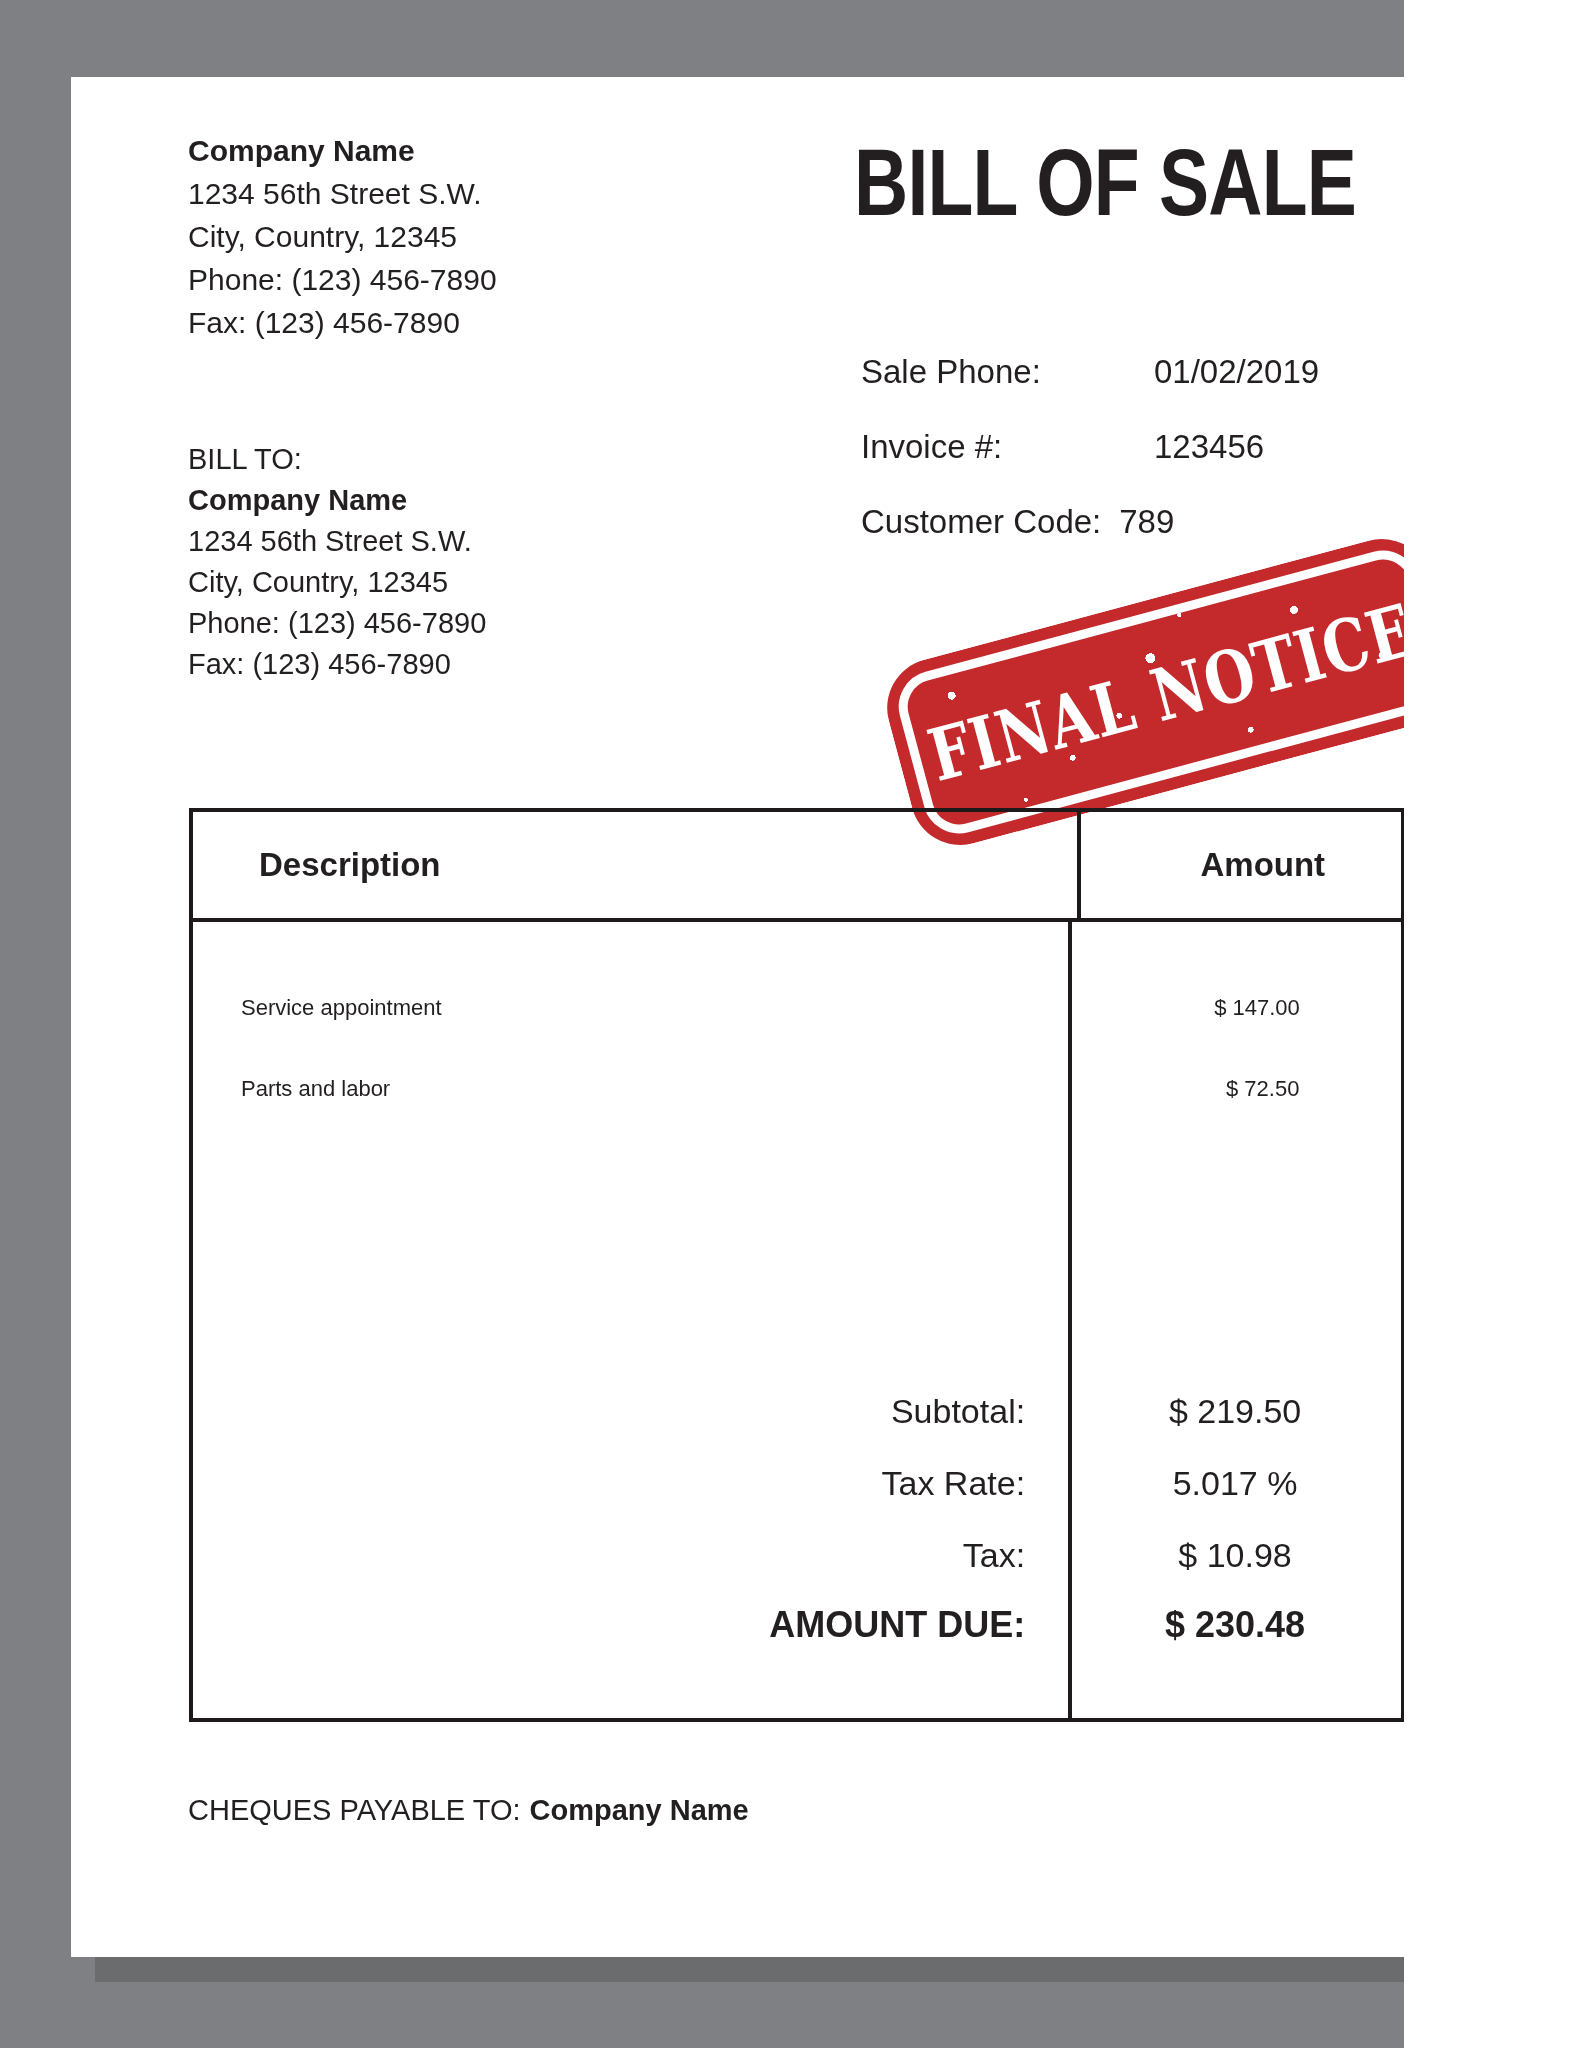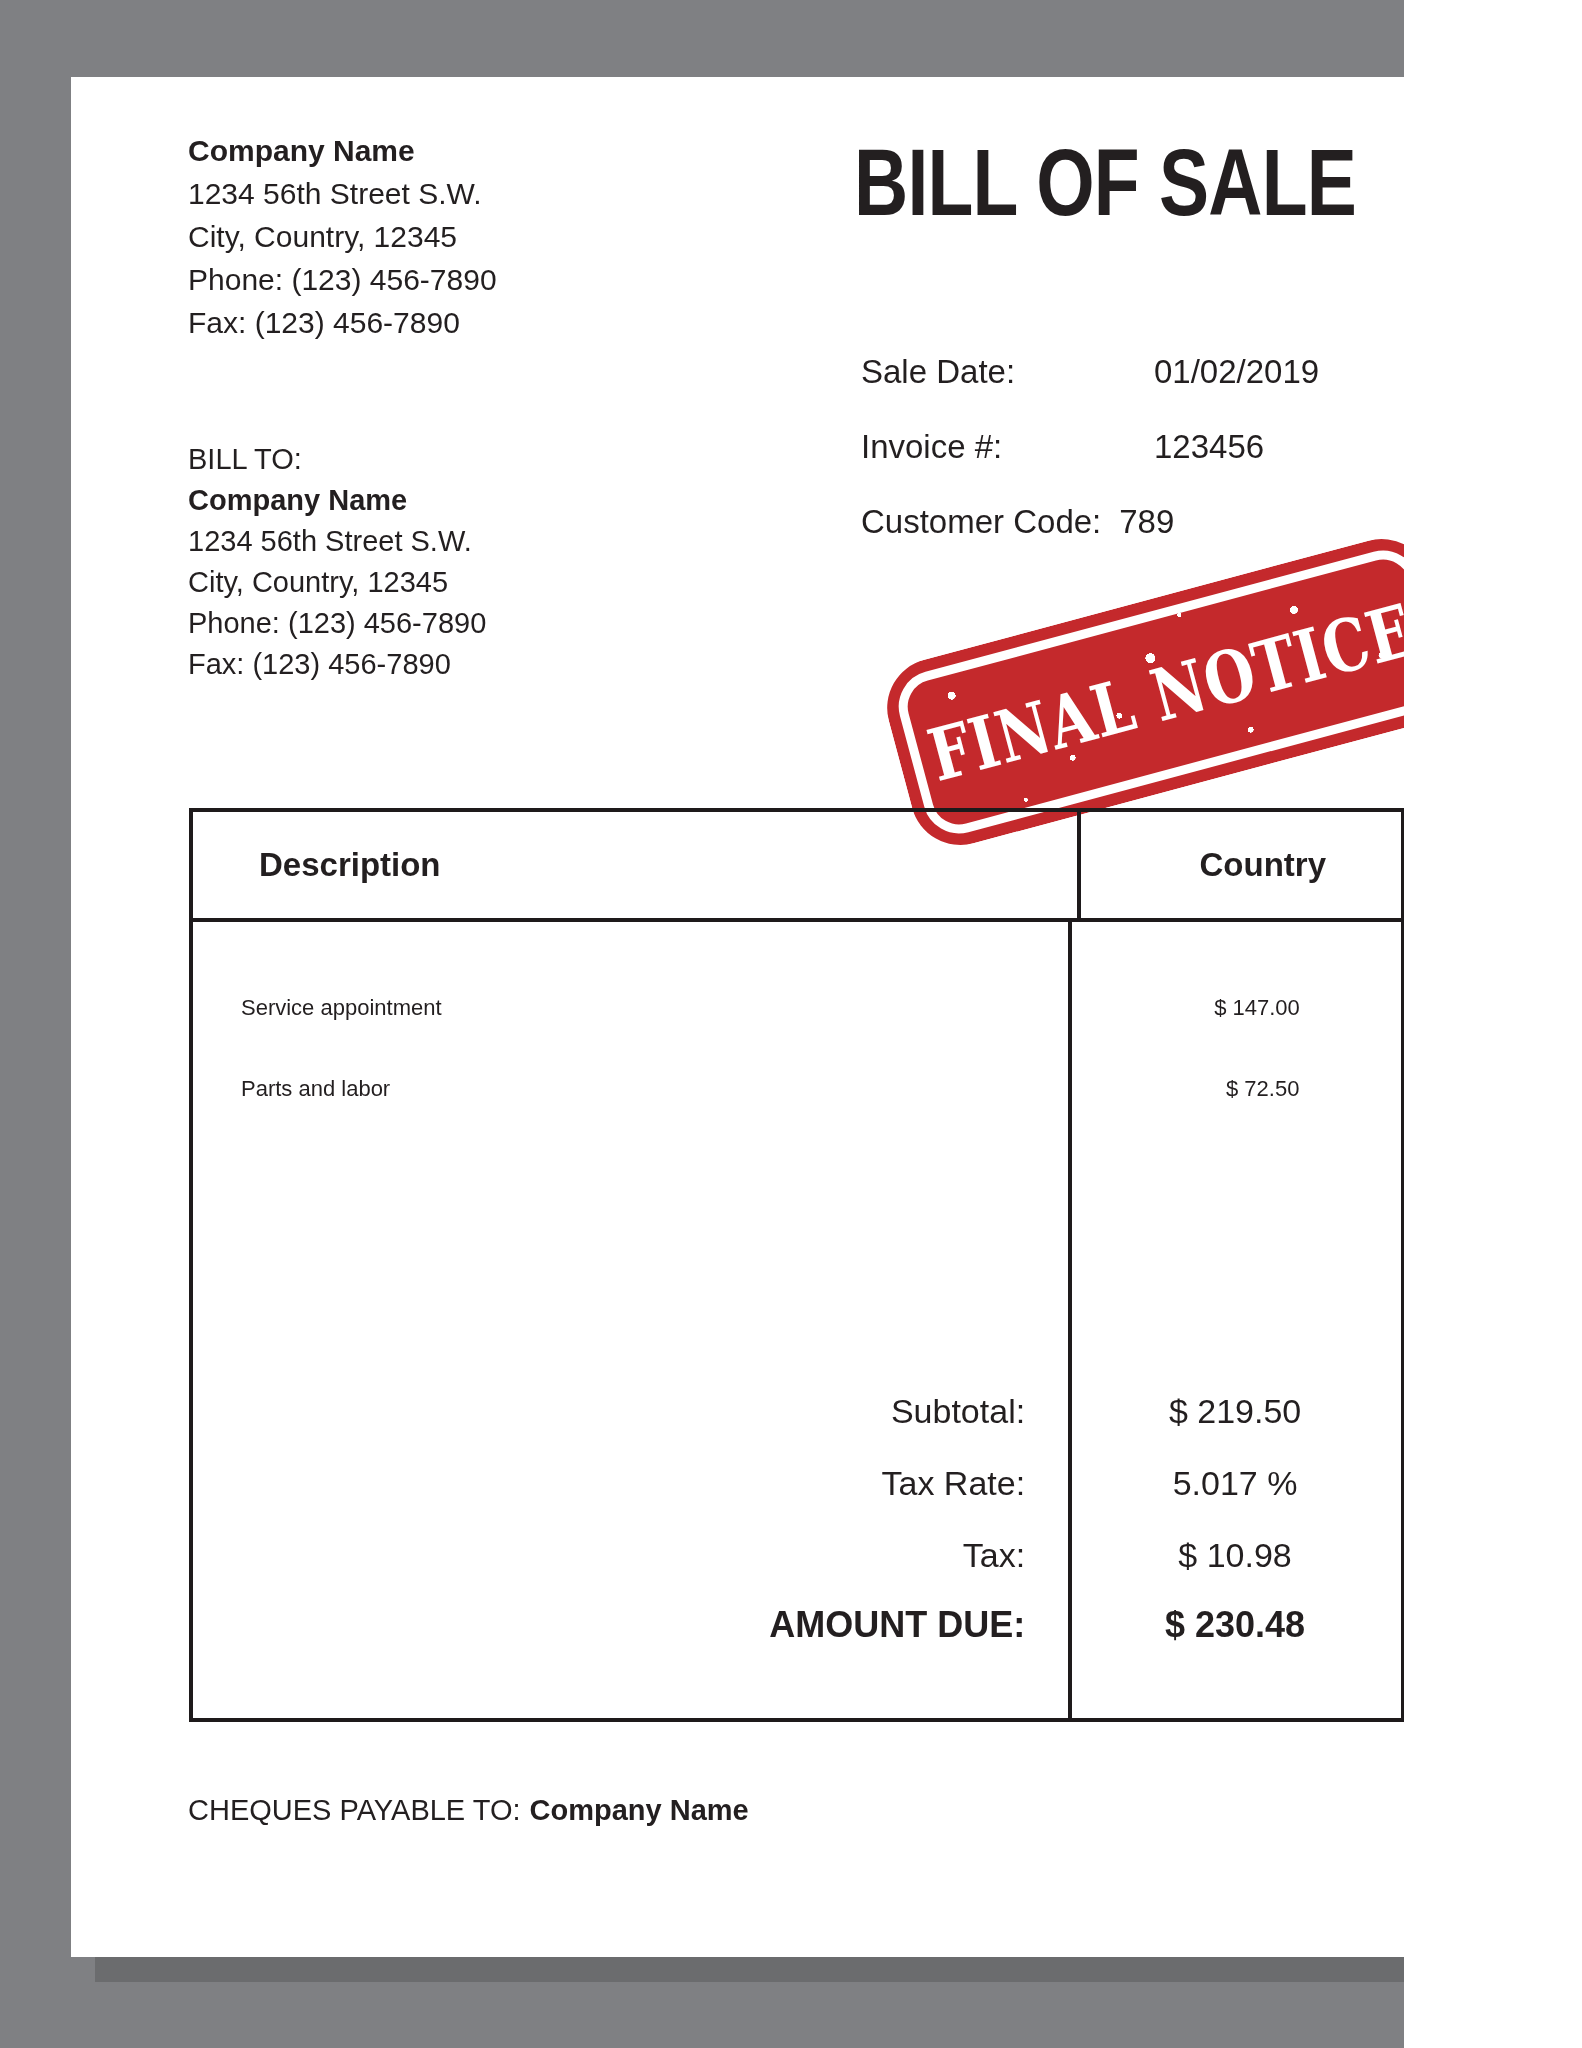--- a/index.html
+++ b/index.html
@@ -118,21 +118,21 @@
       <div class="addr-line">Phone: (123) 456-7890</div>
       <div class="addr-line">Fax: (123) 456-7890</div>
     </div>
 
     <h1 class="doc-title">
       <span class="title-inner">BILL OF SALE</span>
     </h1>
 
     <div class="meta-block">
       <div class="meta-row">
-        <span class="meta-label">Sale Date:</span>
+        <span class="meta-label">Sale Phone:</span>
         <span class="meta-value">01/02/2019</span>
       </div>
       <div class="meta-row">
         <span class="meta-label">Invoice #:</span>
         <span class="meta-value">123456</span>
       </div>
       <div class="meta-row">
         <span class="meta-label">Customer Code:</span>
         <span class="meta-value">789</span>
       </div>
@@ -148,21 +148,21 @@
     </div>
 
     <div class="stamp">
       <div class="stamp-ring"></div>
       <span class="stamp-text">FINAL NOTICE</span>
     </div>
 
     <div class="items-table">
       <div class="thead">
         <div class="th-desc">Description</div>
-        <div class="th-amount">Country</div>
+        <div class="th-amount">Amount</div>
       </div>
       <div class="tbody">
         <div class="col-divider"></div>
 
         <div class="item-row row-item-1">
           <div class="item-desc">Service appointment</div>
           <div class="item-amount">$ 147.00</div>
         </div>
         <div class="item-row row-item-2">
           <div class="item-desc">Parts and labor</div>

